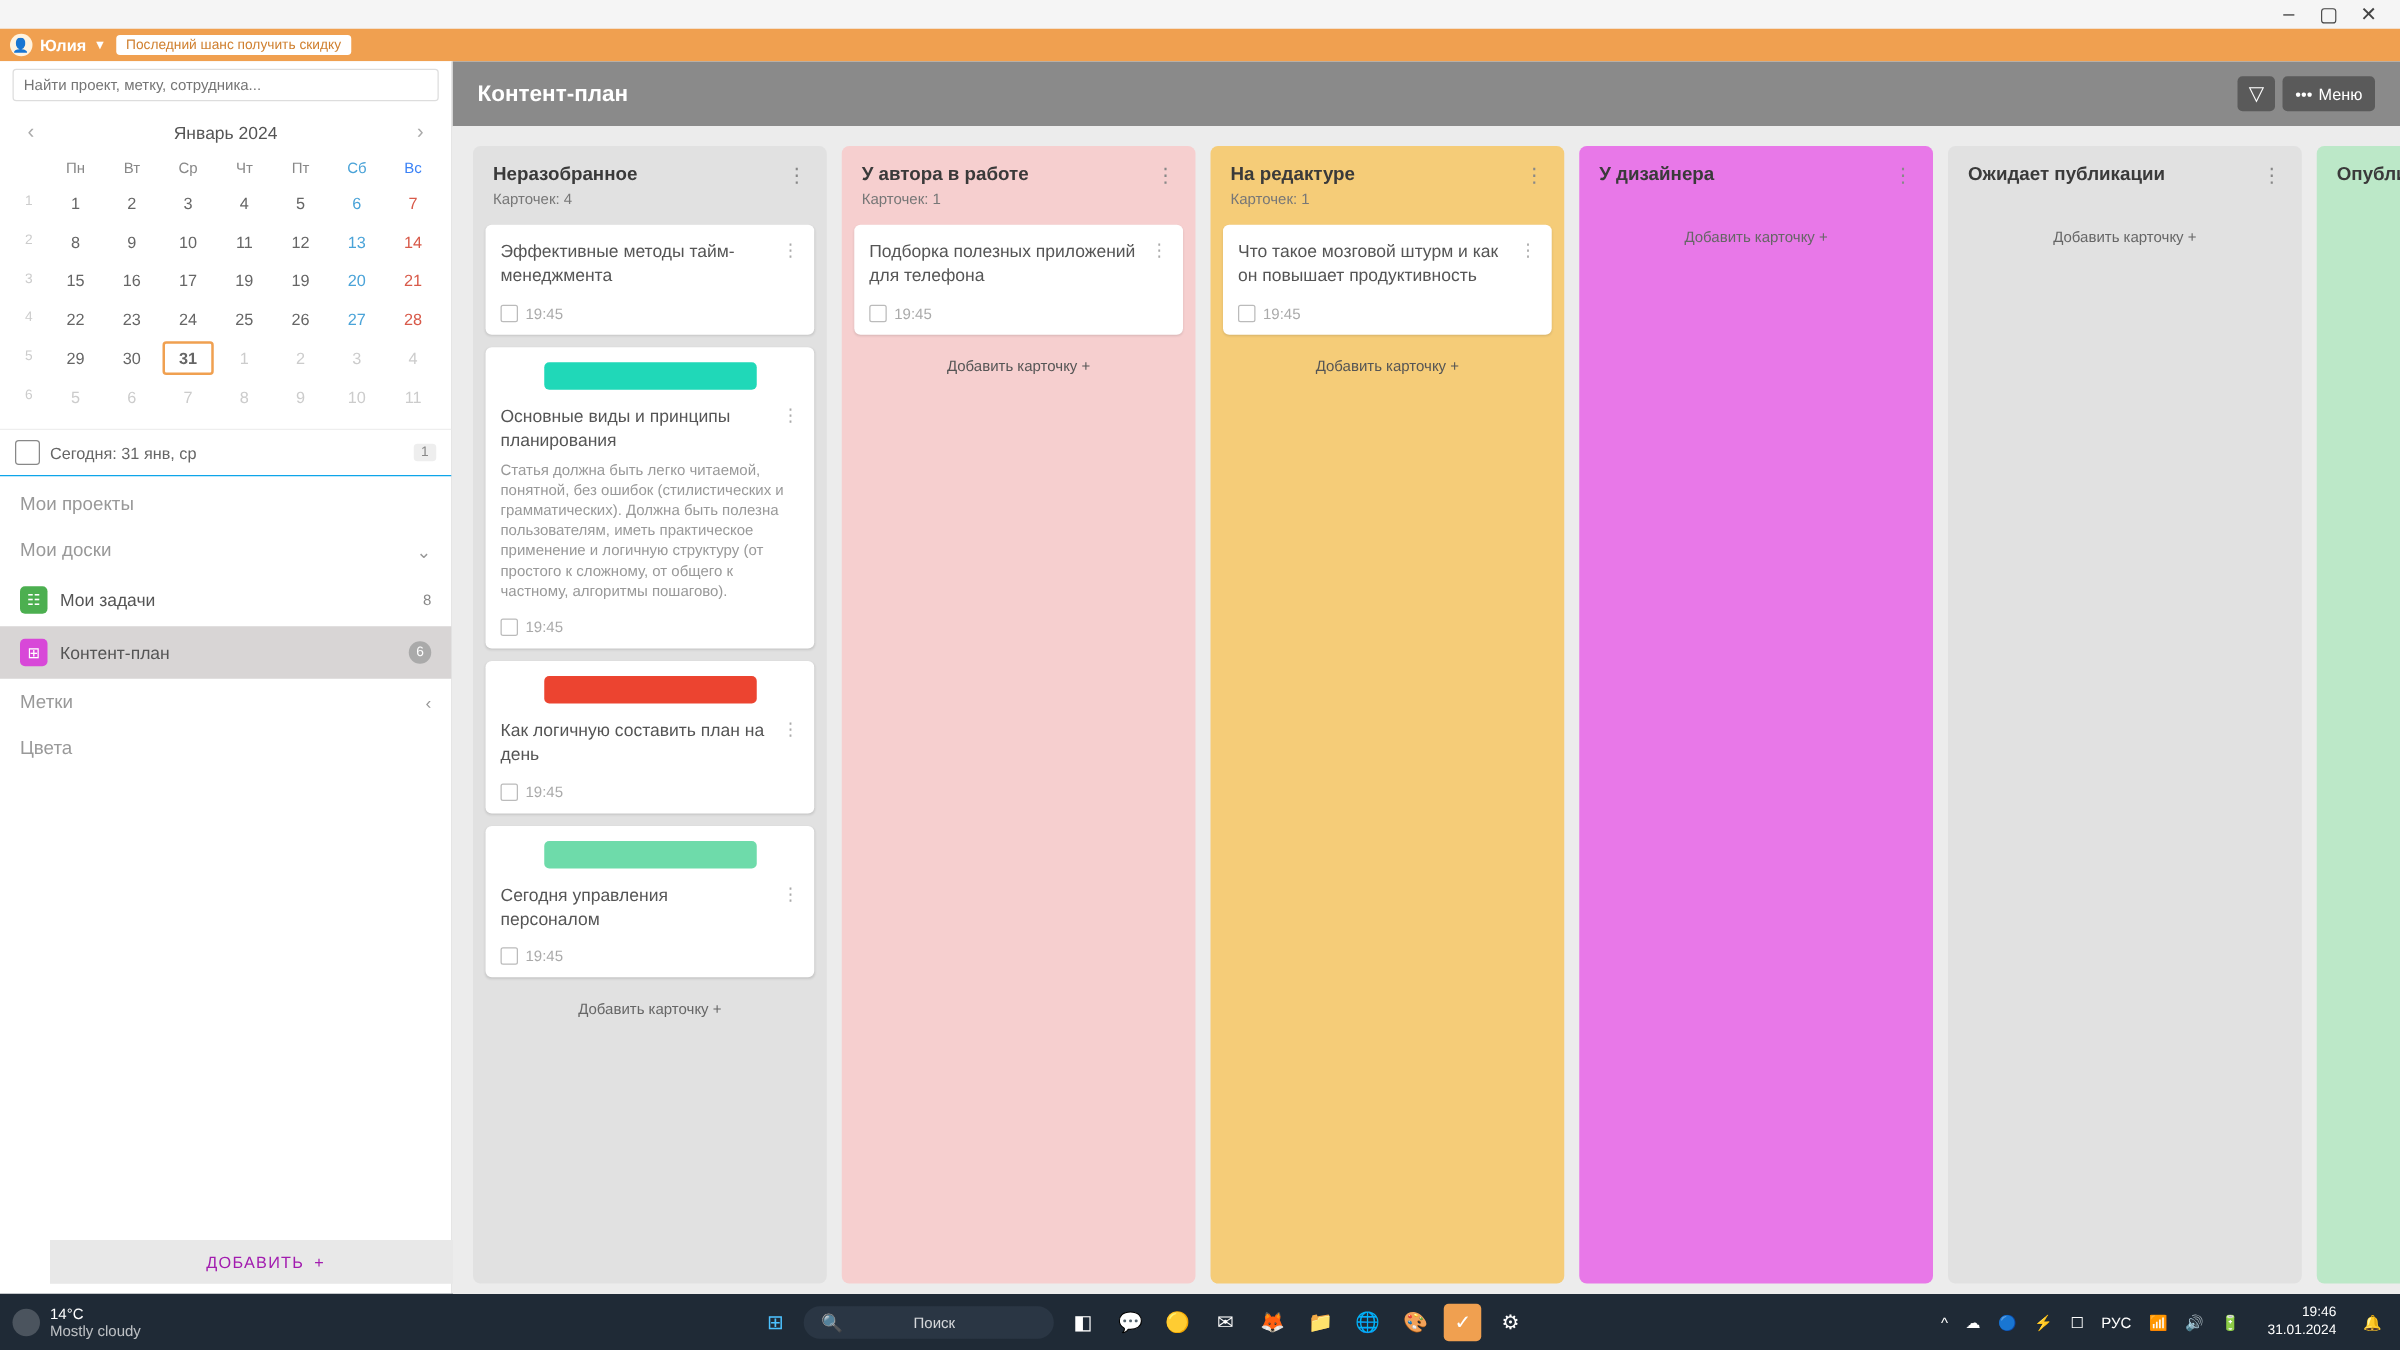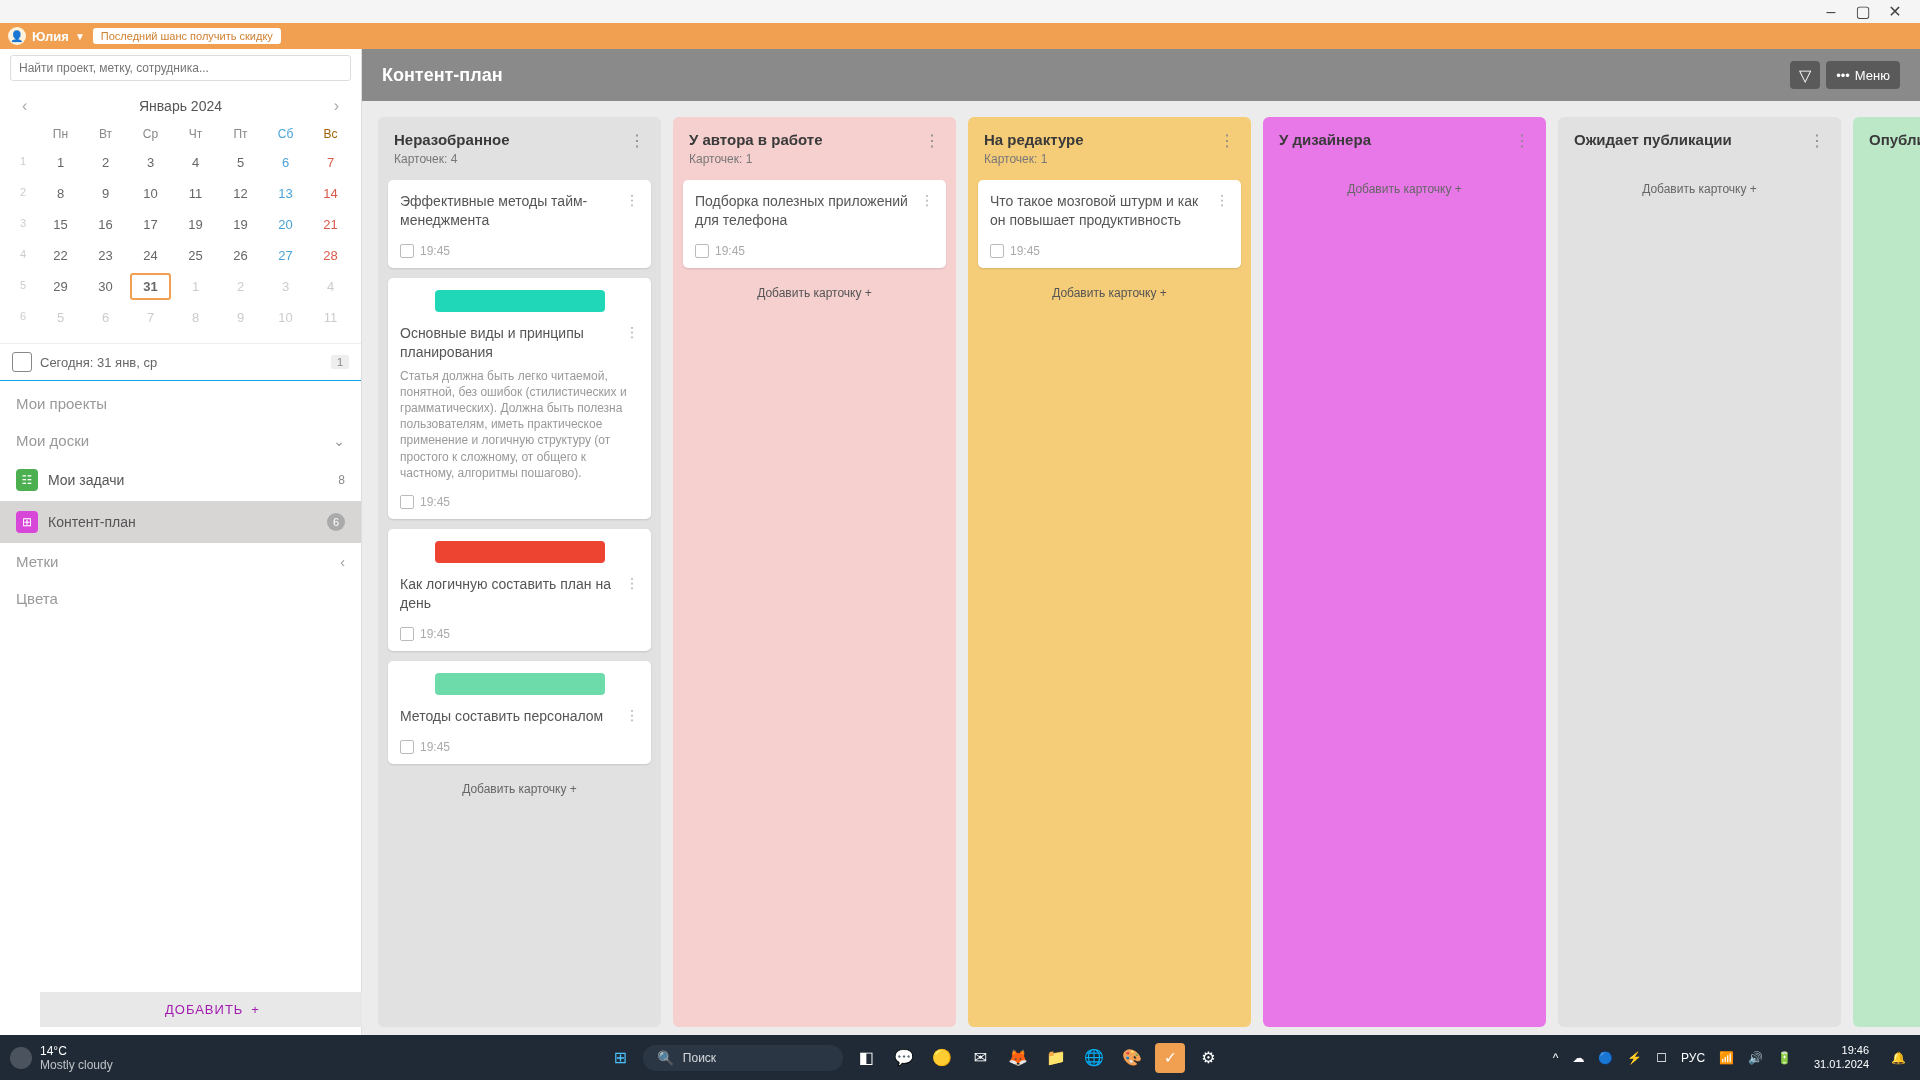--- a/index.html
+++ b/index.html
@@ -19,21 +19,21 @@
 .sidebar { width: 362px; background:#fff; border-right:1px solid #ddd; display:flex; flex-direction:column;}
 .search-row { padding: 6px 10px;}
 .search-row input { width:100%; border:1px solid #ddd; border-radius:3px; padding:5px 8px; font-size:12px; color:#999;}
 .calendar { padding: 4px 8px 10px 8px;}
 .cal-head { display:flex; align-items:center; justify-content:space-between; padding:6px 14px;}
 .cal-head .nav { color:#aaa; cursor:pointer; font-size:16px;}
 .cal-head .title { font-size:14px; color:#555; font-weight:500;}
 .cal-grid { display:grid; grid-template-columns: 30px repeat(7, 1fr); text-align:center; font-size:13px;}
 .cal-grid .wd { color:#888; padding:6px 0; font-size:12px;}
 .cal-grid .wd.sat { color:#4aa3d8;}
-.cal-grid .wd.sun { color:#a16207;text-align:center;}
+.cal-grid .wd.sun { color:#3b82f6;text-align:center;}
 .cal-grid .wk { color:#ccc; font-size:11px; padding:8px 0;}
 .cal-grid .day { padding:8px 0; color:#666; cursor:pointer;}
 .cal-grid .day.sat { color:#4aa3d8;}
 .cal-grid .day.sun { color:#d85a4a;}
 .cal-grid .day.other { color:#ccc;}
 .cal-grid .day.today { outline:2px solid #f0a050; outline-offset:-4px; border-radius:5px; font-weight:600;}
 
 .today-row { display:flex; align-items:center; gap:8px; padding: 8px 12px; border-top:1px solid #eee; border-bottom:1px solid #0ea5e9;}
 .today-row .cal-icon { width:20px; height:20px; border:1.5px solid #888; border-radius:3px; position:relative;}
 .today-row .txt { flex:1; font-size:13px; color:#666;}
@@ -88,21 +88,21 @@
 .board-body::-webkit-scrollbar-thumb { background:#b8b8b8; border-radius:5px;}
 .board-body::-webkit-scrollbar-track { background:#dedede;}
 
 .taskbar { position:absolute; bottom:0; left:0; right:0; height:45px; background:#1f2a36; display:flex; align-items:center; color:#fff; font-size:12px;}
 .taskbar .weather { display:flex; align-items:center; gap:8px; padding:0 10px; flex:0 0 290px;}
 .taskbar .weather .wicon { width:22px; height:22px; background:#fff3; border-radius:50%;}
 .taskbar .center { flex:1; display:flex; align-items:center; justify-content:center; gap:8px;}
 .tb-icon { width:30px; height:30px; border-radius:4px; display:flex;align-items:center;justify-content:center;font-size:16px; cursor:pointer;}
 .tb-search { display:flex; align-items:center; gap:8px; background:linear-gradient(90deg,#2a3644,#2a3644); border-radius:18px; padding:5px 14px; width:200px;}
 .tb-search .sicon { font-size:14px; opacity:.8;}
-.tb-search .stxt { opacity:.8;}
+.tb-search .stxt { opacity:.8;margin-left:48px;}
 .taskbar .tray { display:flex; align-items:center; gap:14px; padding:0 14px;}
 .taskbar .clock { text-align:right; font-size:11px; line-height:1.2; padding:0 8px;}
 </style>
 </head>
 <body>
 
 <div class="titlebar">
   <span class="win-btn">–</span>
   <span class="win-btn">▢</span>
   <span class="win-btn">✕</span>
@@ -276,21 +276,21 @@
                 <span class="cdots">⋮</span>
               </div>
               <div class="meta">
                 <span class="dicon"></span>
                 <span>19:45</span>
               </div>
             </div>
             <div class="card">
               <div class="tag mint"></div>
               <div class="row1">
-                <div class="ctitle">Методы составить персоналом</div>
+                <div class="ctitle">Сегодня управления персоналом</div>
                 <span class="cdots">⋮</span>
               </div>
               <div class="meta">
                 <span class="dicon"></span>
                 <span>19:45</span>
               </div>
             </div>
           </div>
           <div class="add-card">Добавить карточку <span>+</span></div>
         </div>

